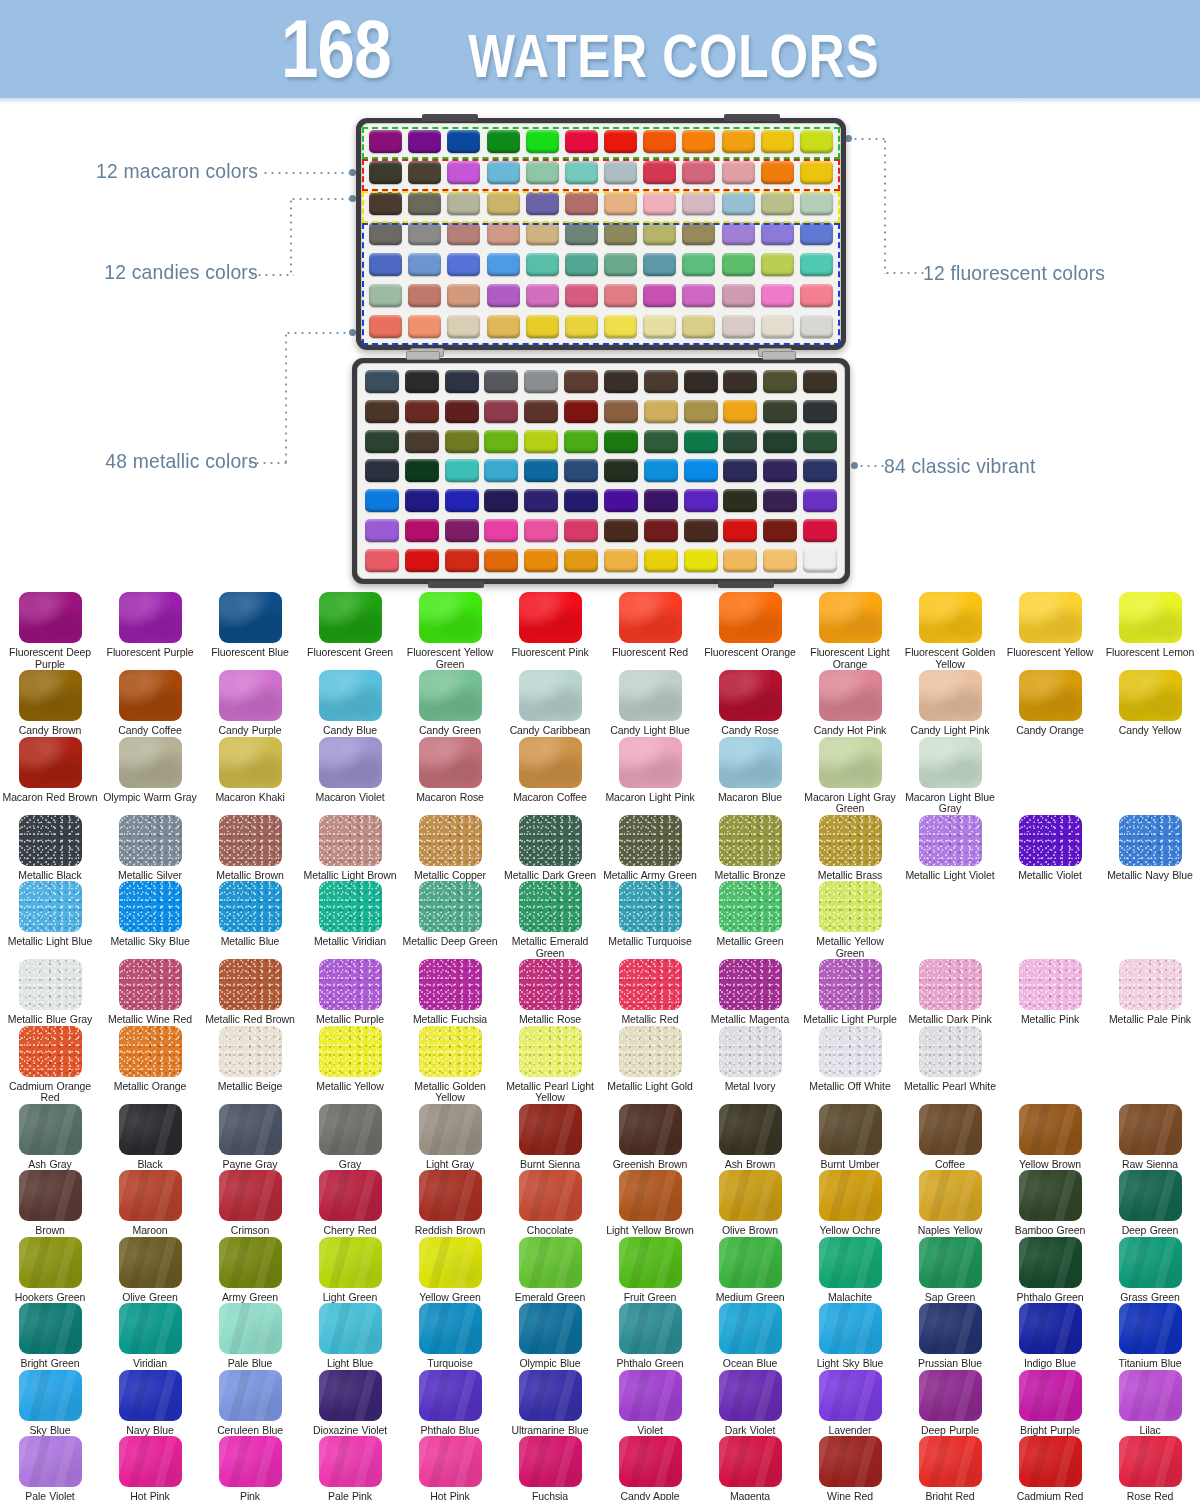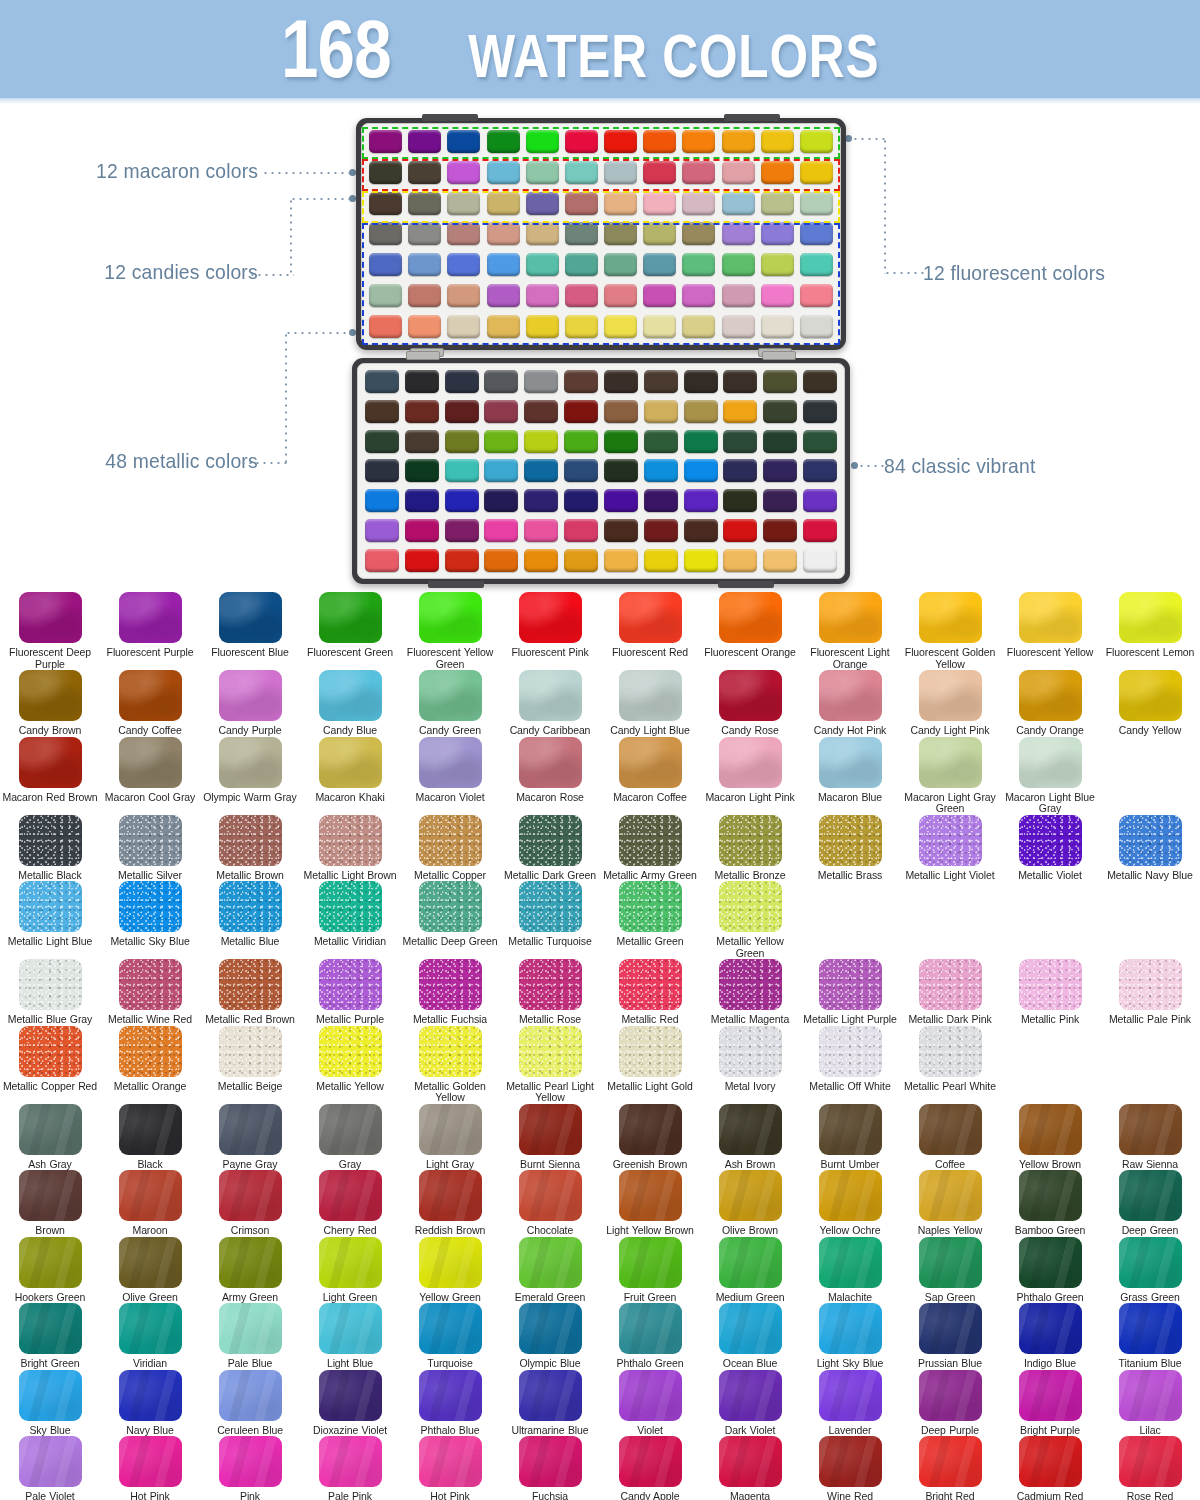--- a/index.html
+++ b/index.html
@@ -477,24 +477,20 @@
           <div class="sw tex-paint" style="background: rgb(224, 192, 7);"></div>
           <div class="label">Candy Yellow</div>
         </div>
       </div>
       <div class="grid-row">
         <div class="cell">
           <div class="sw tex-paint" style="background: rgb(171, 33, 17);"></div>
           <div class="label">Macaron Red Brown</div>
         </div>
         <div class="cell">
-          <div class="sw tex-paint" style="background: rgb(142, 129, 103);"></div>
-          <div class="label">Macaron Cool Gray</div>
-        </div>
-        <div class="cell">
           <div class="sw tex-paint" style="background: rgb(180, 177, 149);"></div>
           <div class="label">Olympic Warm Gray</div>
         </div>
         <div class="cell">
           <div class="sw tex-paint" style="background: rgb(207, 187, 76);"></div>
           <div class="label">Macaron Khaki</div>
         </div>
         <div class="cell">
           <div class="sw tex-paint" style="background: rgb(158, 147, 207);"></div>
           <div class="label">Macaron Violet</div>
@@ -589,20 +585,24 @@
         </div>
         <div class="cell">
           <div class="sw tex-metallic" style="background: rgb(23, 180, 148);"></div>
           <div class="label">Metallic Viridian</div>
         </div>
         <div class="cell">
           <div class="sw tex-metallic" style="background: rgb(79, 168, 140);"></div>
           <div class="label">Metallic Deep Green</div>
         </div>
         <div class="cell">
+          <div class="sw tex-metallic" style="background: rgb(47, 154, 103);"></div>
+          <div class="label">Metallic Emerald Green</div>
+        </div>
+        <div class="cell">
           <div class="sw tex-metallic" style="background: rgb(54, 160, 180);"></div>
           <div class="label">Metallic Turquoise</div>
         </div>
         <div class="cell">
           <div class="sw tex-metallic" style="background: rgb(76, 191, 106);"></div>
           <div class="label">Metallic Green</div>
         </div>
         <div class="cell">
           <div class="sw tex-metallic" style="background: rgb(212, 231, 97);"></div>
           <div class="label">Metallic Yellow Green</div>
@@ -654,21 +654,21 @@
           <div class="label">Metallic Pink</div>
         </div>
         <div class="cell">
           <div class="sw tex-metallic" style="background: rgb(243, 207, 226);"></div>
           <div class="label">Metallic Pale Pink</div>
         </div>
       </div>
       <div class="grid-row">
         <div class="cell">
           <div class="sw tex-metallic" style="background: rgb(226, 86, 44);"></div>
-          <div class="label">Metallic Copper Red</div>
+          <div class="label">Cadmium Orange Red</div>
         </div>
         <div class="cell">
           <div class="sw tex-metallic" style="background: rgb(224, 123, 40);"></div>
           <div class="label">Metallic Orange</div>
         </div>
         <div class="cell">
           <div class="sw tex-metallic" style="background: rgb(232, 224, 210);"></div>
           <div class="label">Metallic Beige</div>
         </div>
         <div class="cell">

